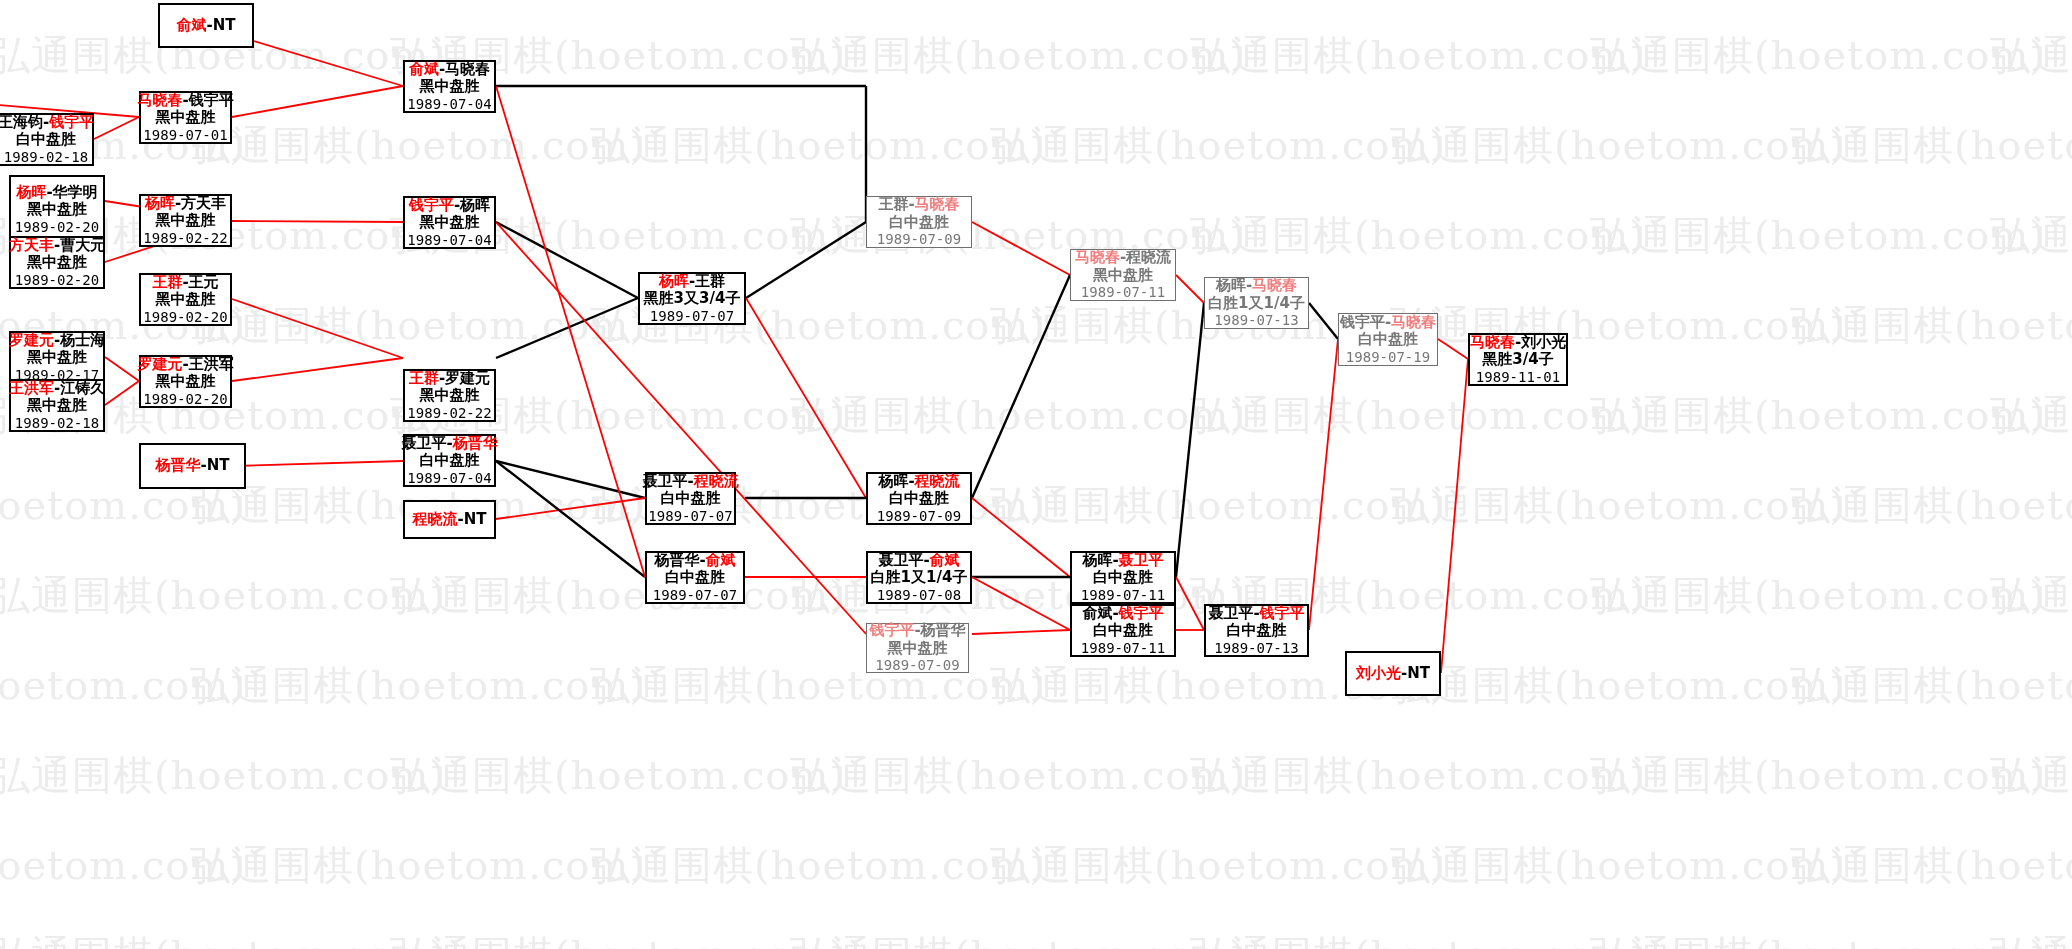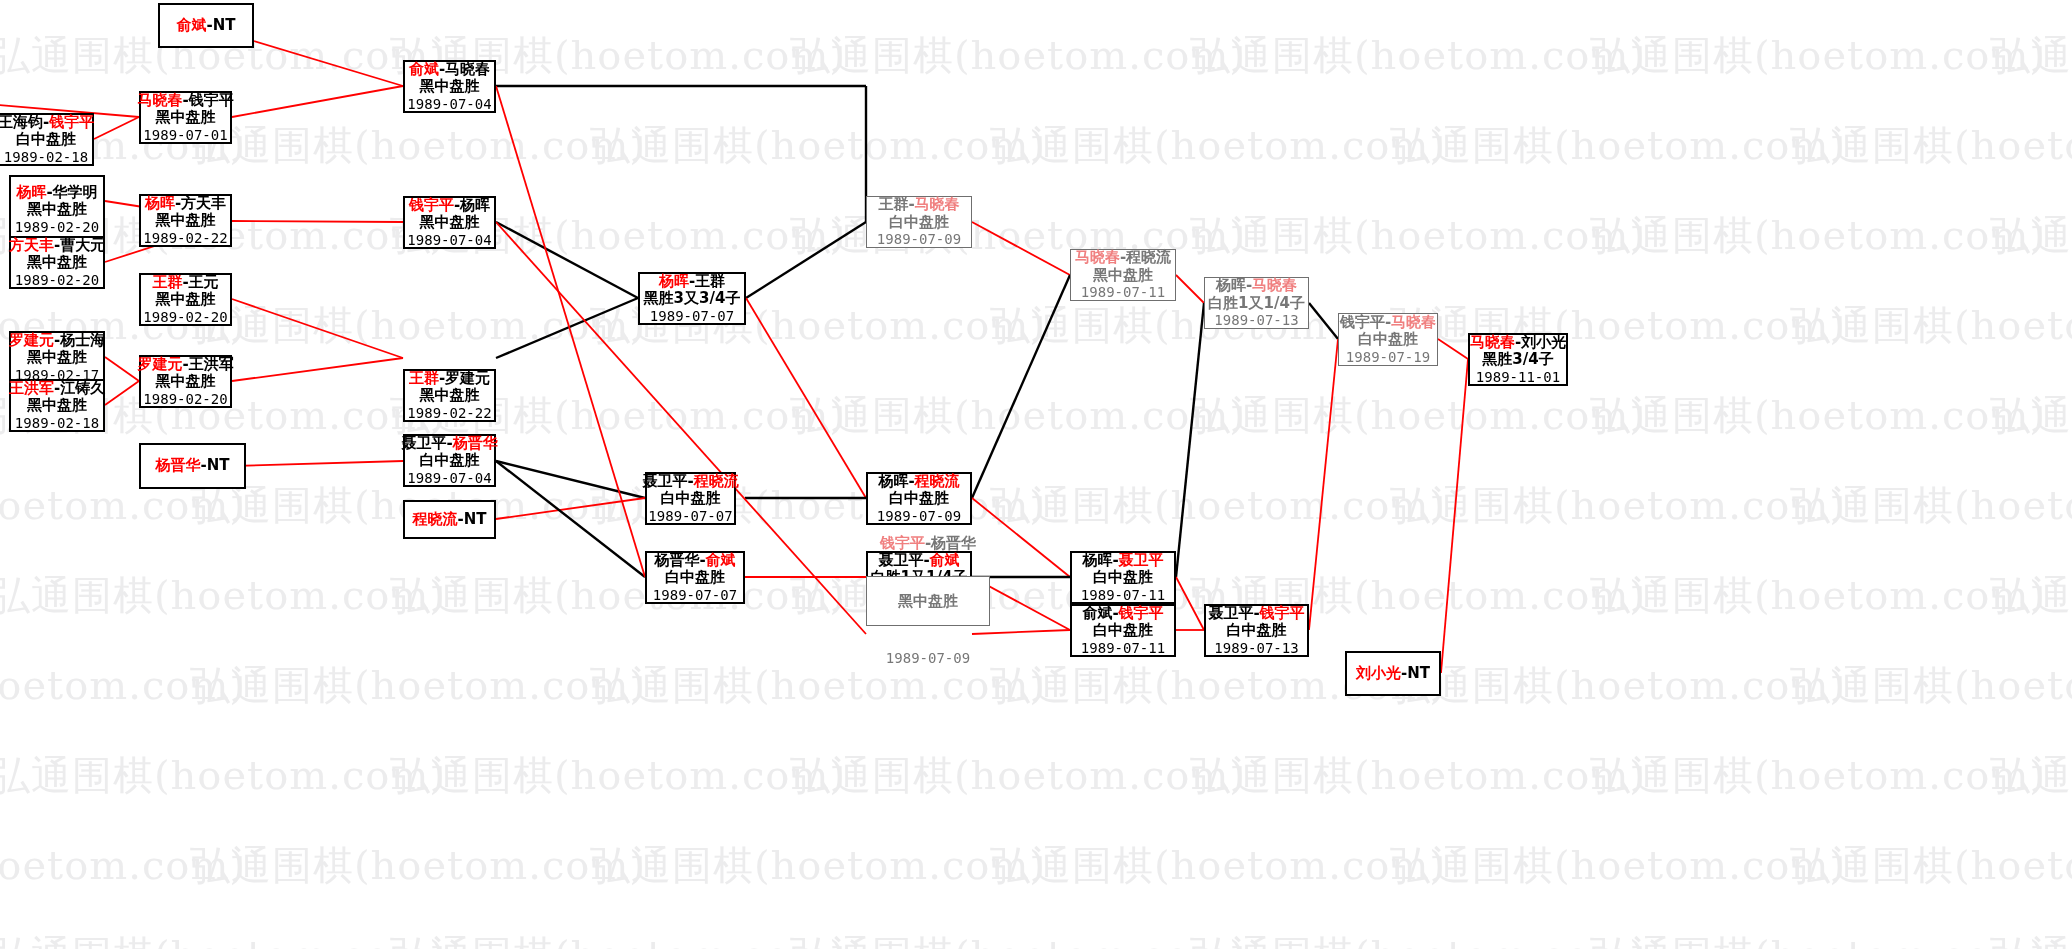--- a/index.html
+++ b/index.html
@@ -269,21 +269,21 @@
       <div class="node" id="n_chengxl_yanghui" style="left: 866px; top: 472px; width: 106px; height: 53px;">
         <span class="ln players"><span class="blk">杨晖</span><span class="sep">-</span><span class="red">程晓流</span></span>
         <span class="ln result">白中盘胜</span>
         <span class="ln date">1989-07-09</span>
       </div>
       <div class="node" id="n_niewp_yubin" style="left: 866px; top: 551px; width: 106px; height: 53px;">
         <span class="ln players"><span class="blk">聂卫平</span><span class="sep">-</span><span class="red">俞斌</span></span>
         <span class="ln result">白胜1又1/4子</span>
         <span class="ln date">1989-07-08</span>
       </div>
-      <div class="node faded thin" id="n_qianyp_yangjh" style="left: 866px; top: 576px; width: 124px; height: 50px; gap: 40px;">
+      <div class="node faded thin" id="n_qianyp_yangjh" style="left: 866px; top: 623px; width: 103px; height: 50px;">
         <span class="ln players"><span class="red">钱宇平</span><span class="sep">-</span><span class="blk">杨晋华</span></span>
         <span class="ln result">黑中盘胜</span>
         <span class="ln date">1989-07-09</span>
       </div>
       <div class="node faded thin" id="n_maxc_chengxl" style="left: 1070px; top: 249px; width: 106px; height: 52px; text-align: right;">
         <span class="ln players"><span class="red">马晓春</span><span class="sep">-</span><span class="blk">程晓流</span></span>
         <span class="ln result">黑中盘胜</span>
         <span class="ln date">1989-07-11</span>
       </div>
       <div class="node" id="n_yanghui_niewp" style="left: 1070px; top: 551px; width: 106px; height: 53px;">

